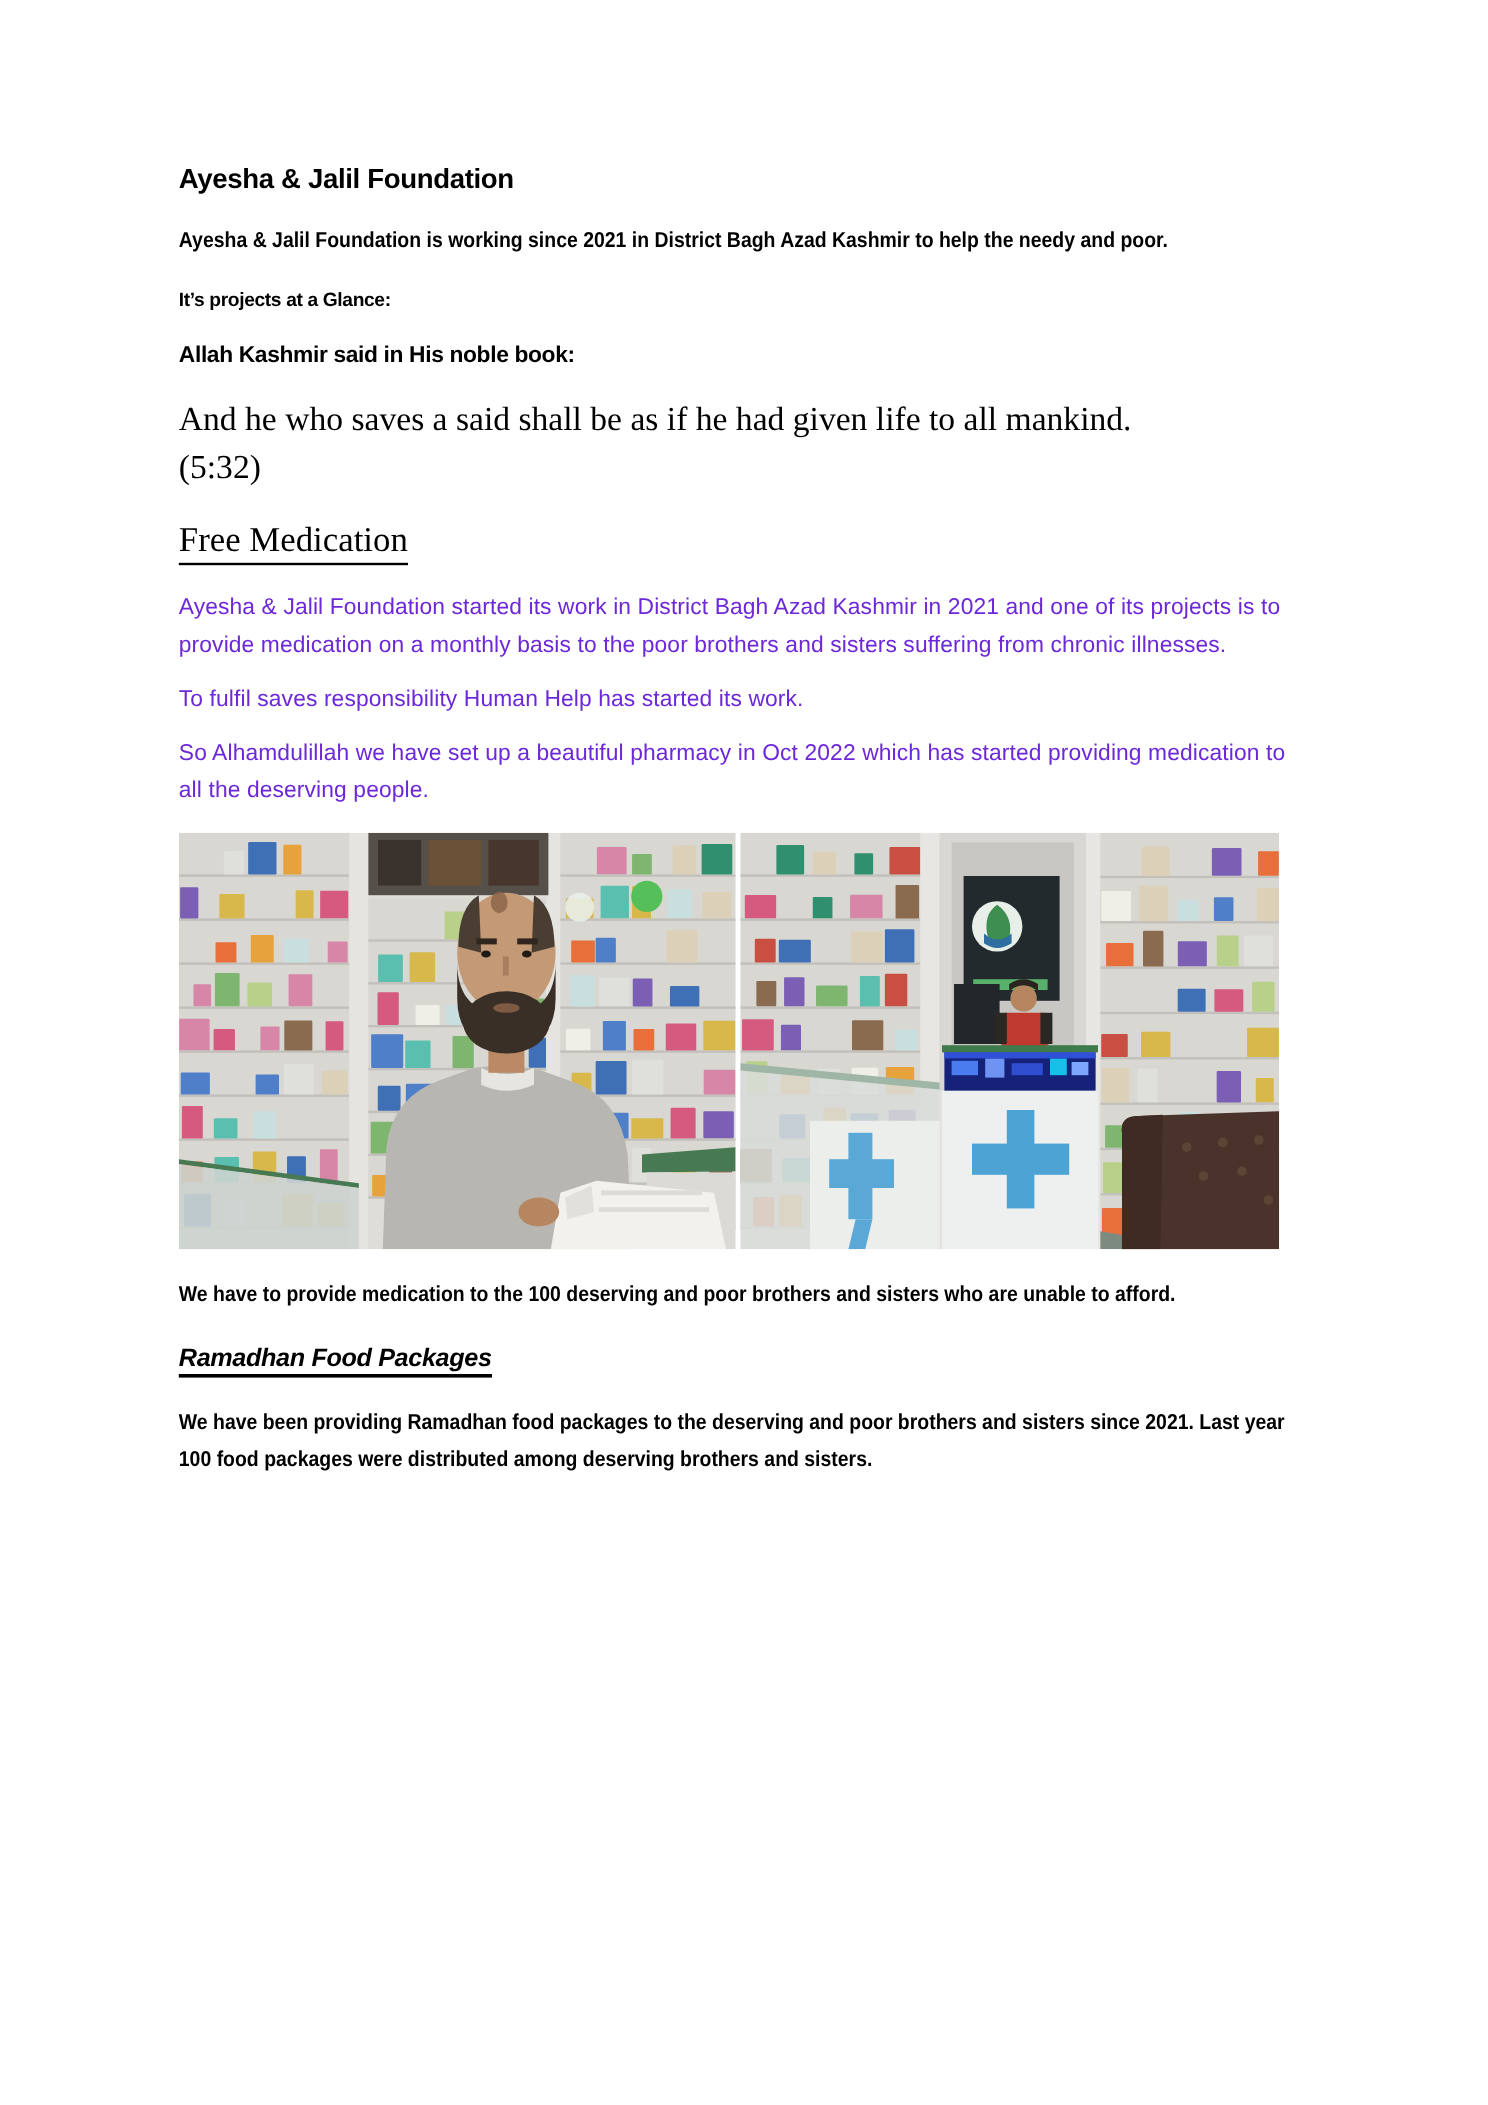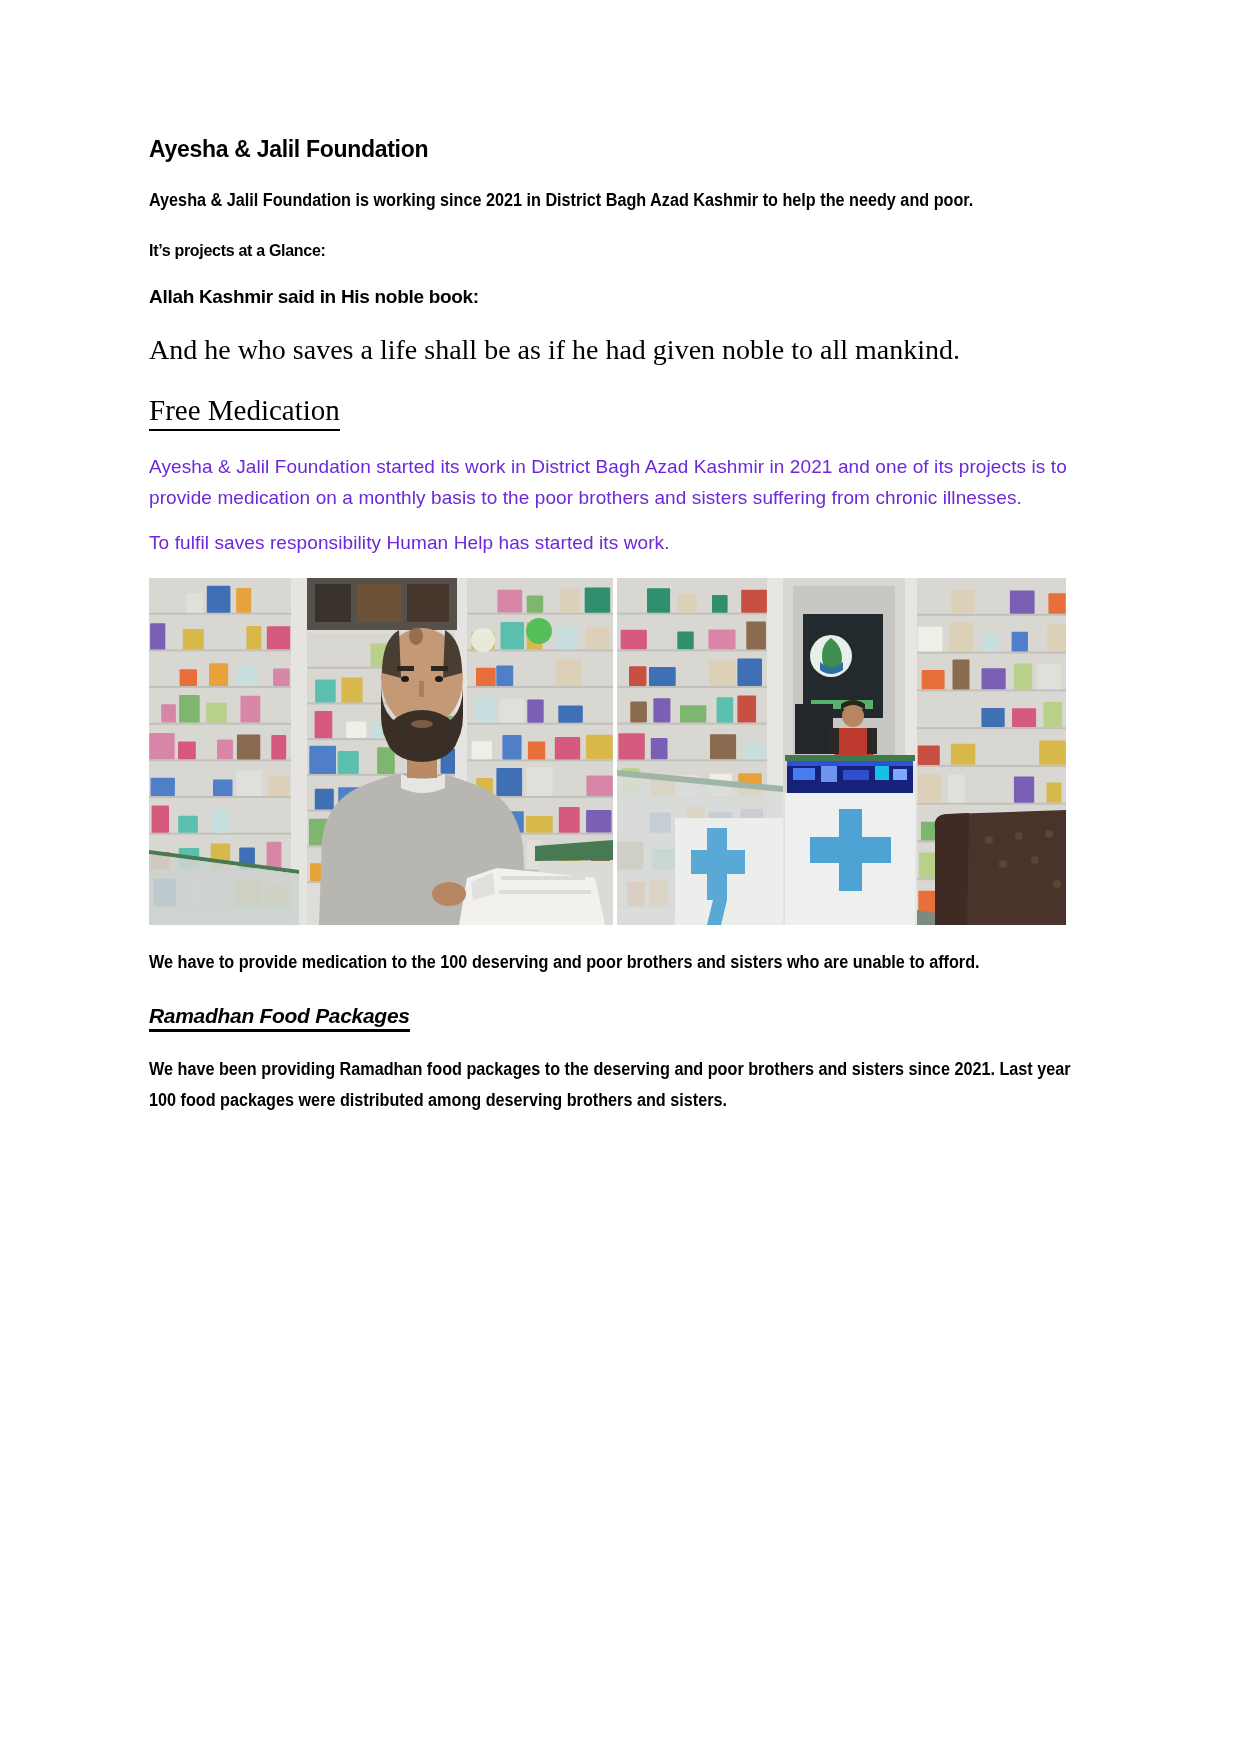--- a/index.html
+++ b/index.html
@@ -62,29 +62,31 @@
 
     <h1 class="doc-title">Ayesha &amp; Jalil Foundation</h1>
 
     <p class="bold-para">Ayesha &amp; Jalil Foundation  is working since 2021 in District Bagh Azad Kashmir to help the needy and poor.</p>
 
     <h2 class="h2">It’s projects at a Glance:</h2>
 
     <p class="lead-bold">Allah Kashmir said in His noble book:</p>
 
     <div class="quote">
-      <div>And he who saves a life shall be as if he had given noble to all mankind.</div>
+      <div>And he who saves a said shall be as if he had given life to all mankind.</div>
+      <div>(5:32)</div>
     </div>
 
     <h3 class="serif-h">
       <span>Free Medication</span>
     </h3>
 
     <p class="light-para">Ayesha &amp; Jalil Foundation  started its work in District Bagh Azad Kashmir in 2021 and one of its projects is to provide medication on a monthly basis to the poor brothers and sisters suffering from chronic illnesses.</p>
     <p class="light-para">To fulfil saves responsibility Human Help has started its work.</p>
+    <p class="light-para">So Alhamdulillah we have set up a beautiful pharmacy in Oct 2022 which has started providing medication to all the deserving people.</p>
 
     <div class="photos">
 
       <svg class="photo" width="464" height="347" viewBox="0 0 464 347" xmlns="http://www.w3.org/2000/svg">
         <rect x="0" y="0" width="464" height="347" fill="#dfddd8"></rect>
 
         <g>
             <rect x="0" y="0" width="142" height="330" fill="#d9d7d2"></rect>
             <rect x="0" y="34.666666666666664" width="142" height="2" fill="#c2c0bb"></rect>
             <rect x="37.5" y="15.2" width="16.7" height="19.5" rx="1" fill="#e0e0da"></rect>

